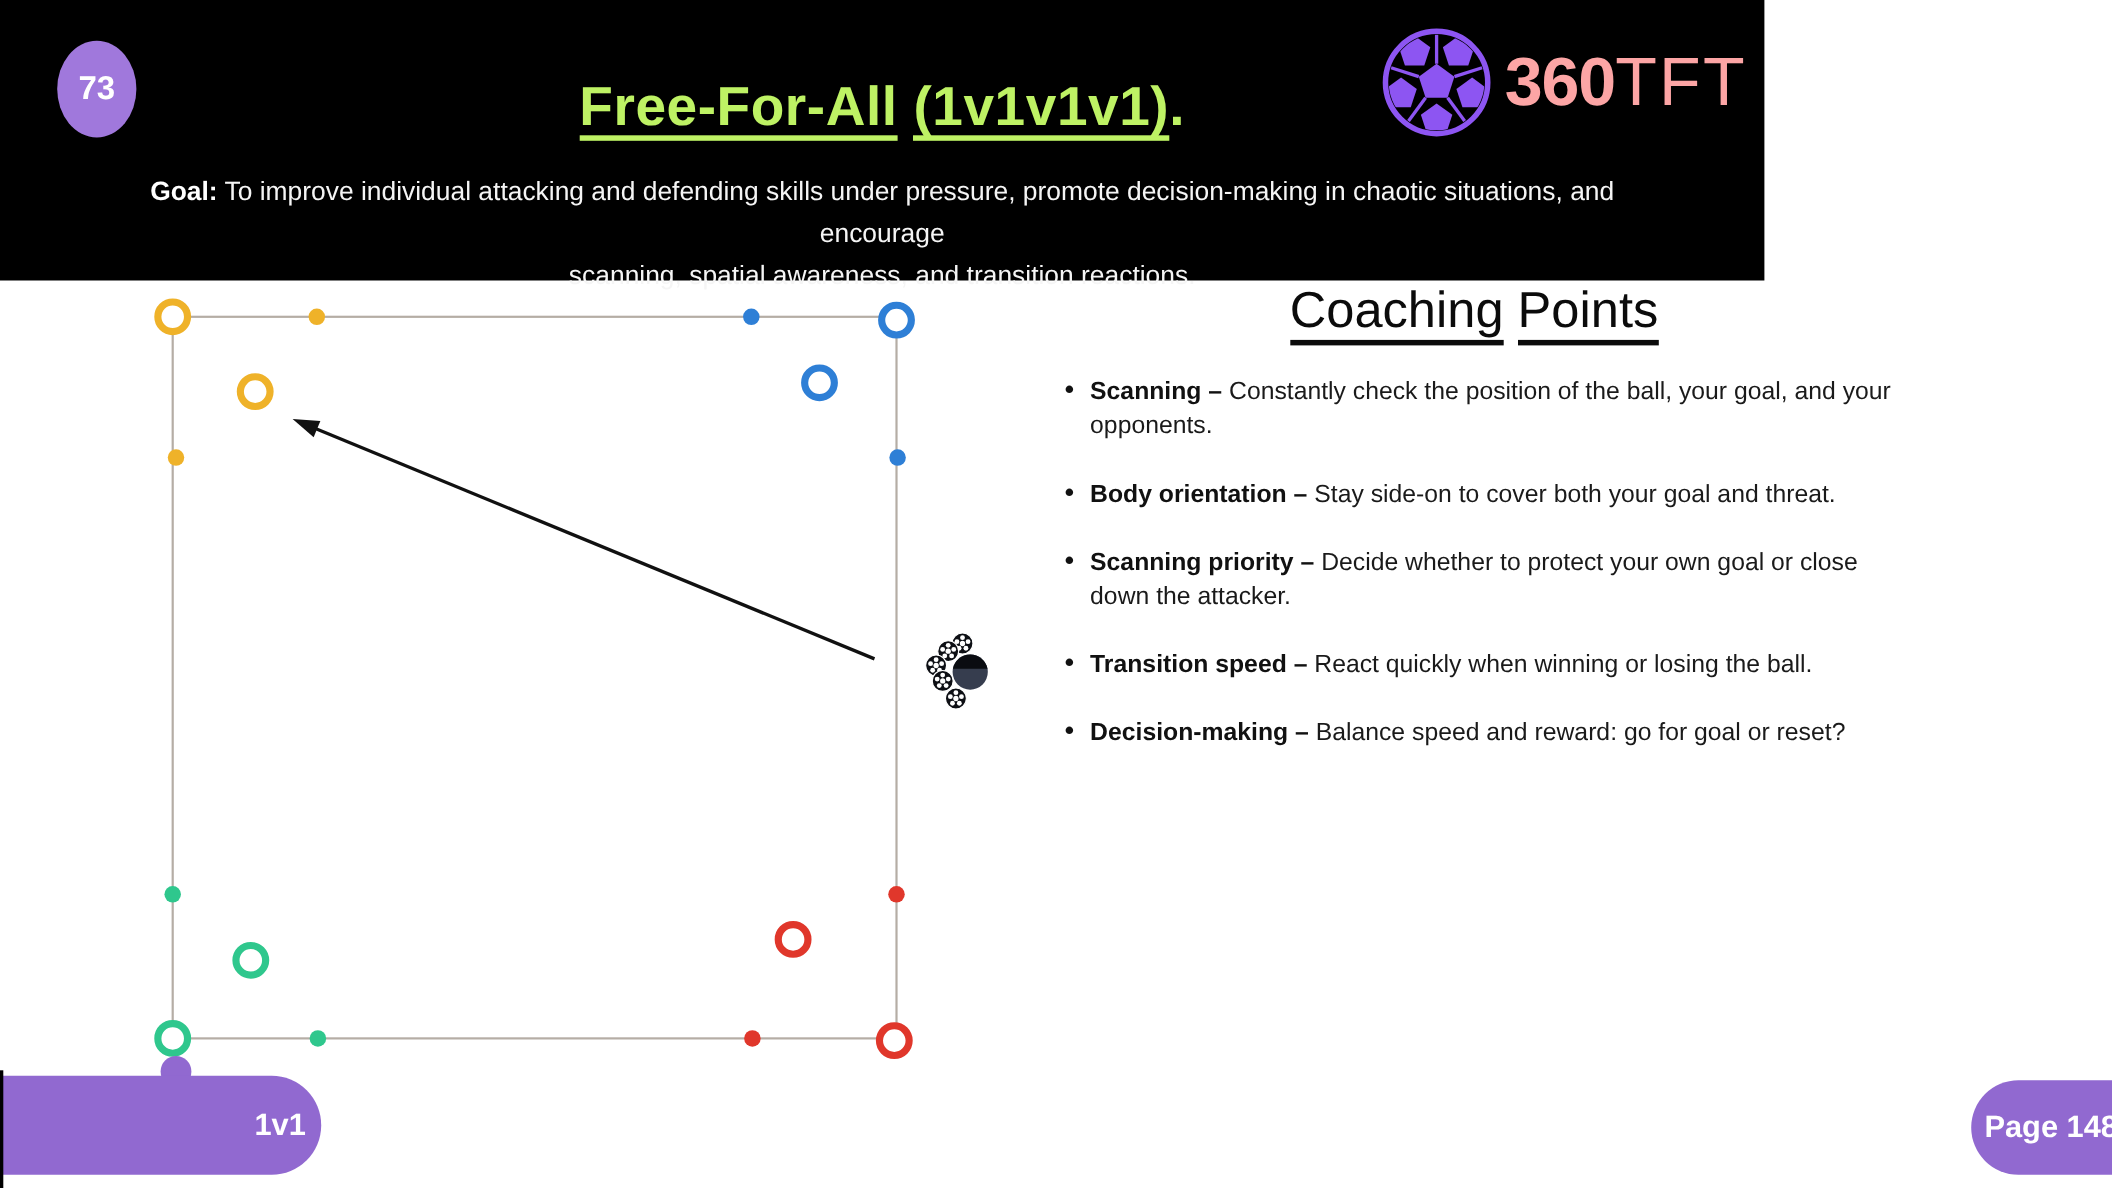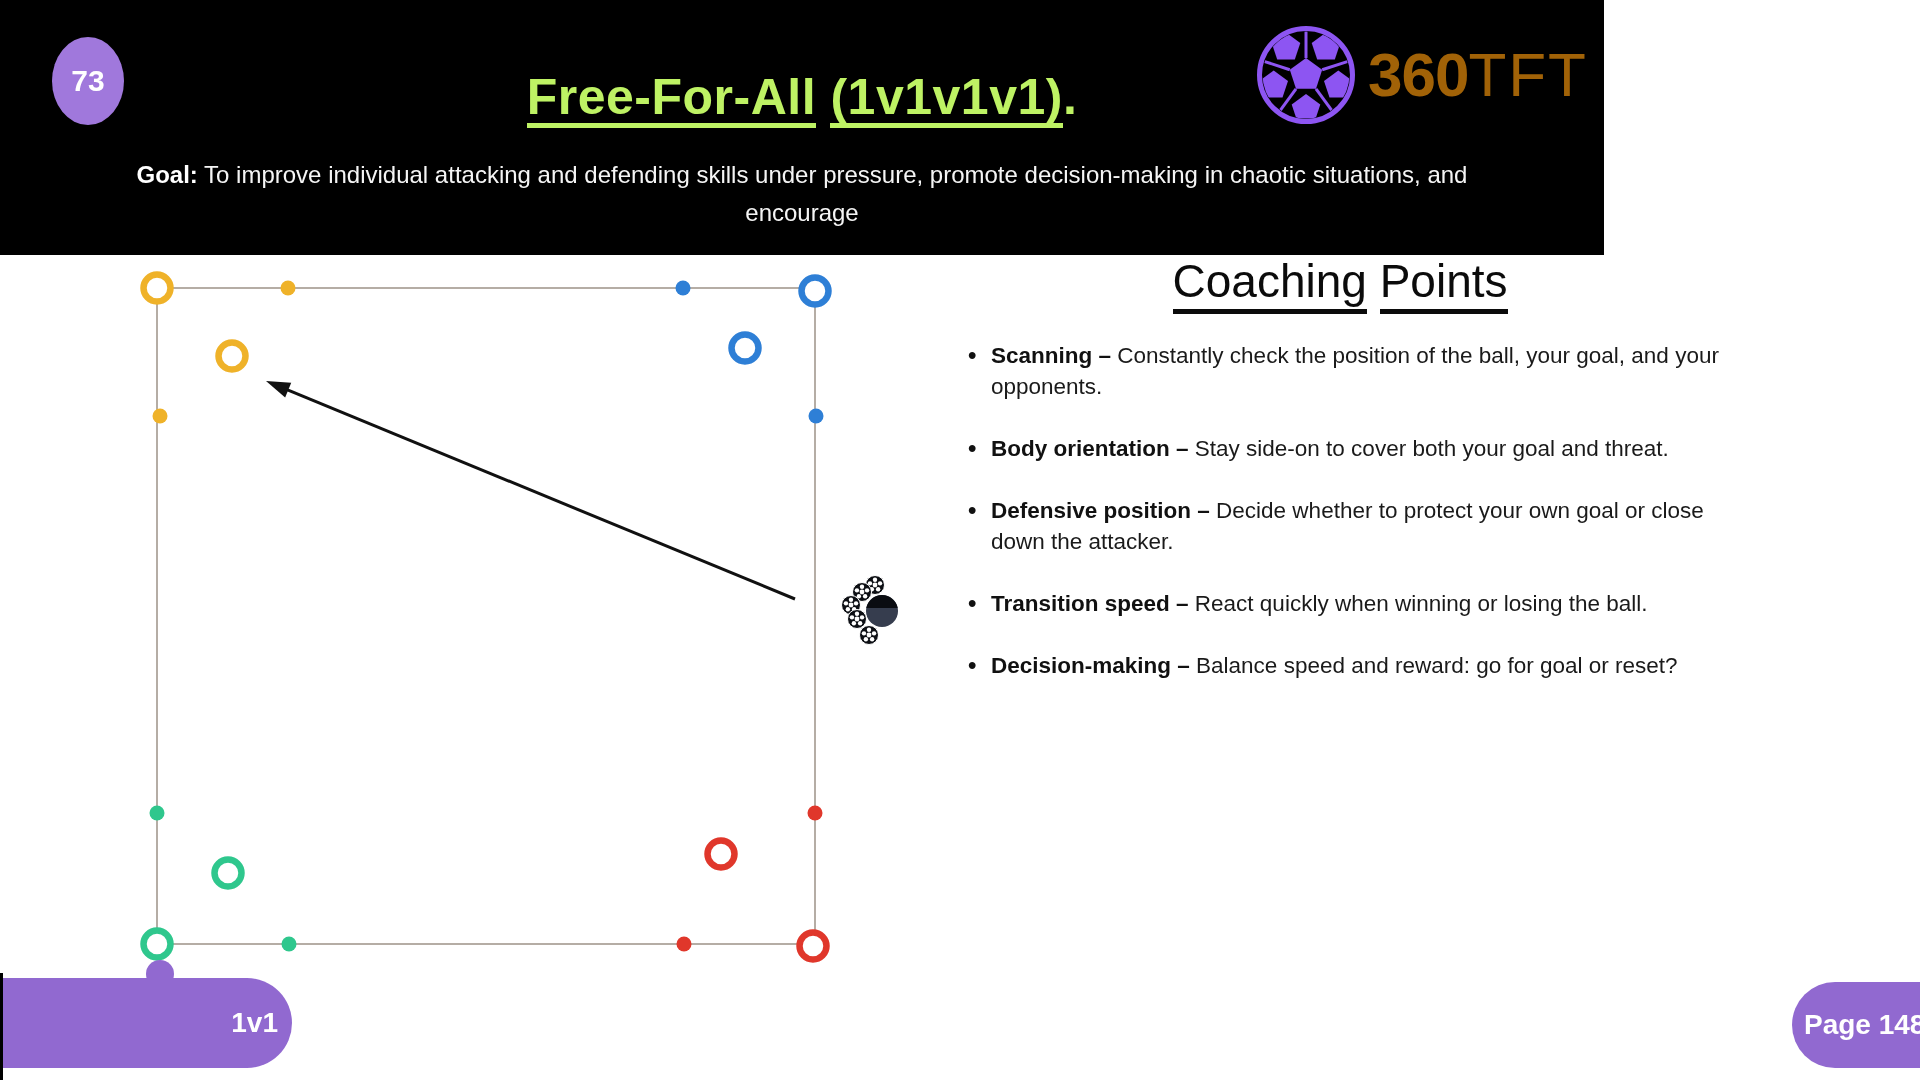--- a/index.html
+++ b/index.html
@@ -13,21 +13,21 @@
          color:#ffffff;font-size:30px;font-weight:bold;}
   .title{position:absolute;left:0;right:0;top:74px;margin:0;text-align:center;
          color:#bef264;font-size:50px;font-weight:bold;letter-spacing:.5px;line-height:46px;}
   .uw{display:inline-block;border-bottom:5px solid currentColor;padding-bottom:3px;}
   .goal{position:absolute;left:110px;right:110px;top:156px;margin:0;text-align:center;
         color:#f5f5f5;font-size:24px;line-height:38px;font-weight:400;}
   .goal strong{color:#ffffff;}
 
   .logo{position:absolute;right:16px;top:22px;height:106px;display:flex;align-items:center;gap:10px;}
   .logo svg{width:104px;height:104px;display:block;}
-  .logo-text{color:#a16207;font-size:62px;line-height:104px;white-space:nowrap;}
+  .logo-text{color:#fca5a5;font-size:62px;line-height:104px;white-space:nowrap;}
   .logo-text b{font-weight:bold;letter-spacing:-1px;}
   .logo-text .thin{font-weight:300;letter-spacing:2px;}
 
   
   #diagram{position:absolute;left:0;top:0;width:1920px;height:1080px;pointer-events:none;}
 
   
   .coach-heading{position:absolute;left:960px;width:760px;top:256px;margin:0;text-align:center;
                  color:#0b0b0b;font-size:46px;font-weight:normal;line-height:50px;}
   .points{position:absolute;left:967px;top:340px;width:760px;margin:0;padding:0;list-style:none;
@@ -54,20 +54,21 @@
   <header class="topbar">
     <div class="badge" style="background: rgb(160, 120, 220);">
       <span>73</span>
     </div>
 
     <h1 class="title"><span><span class="uw">Free-For-All</span> <span class="uw">(1v1v1v1)</span></span><span>.</span></h1>
 
     <p class="goal">
       <strong>Goal:</strong>
       <span>To improve individual attacking and defending skills under pressure, promote decision-making in chaotic situations, and encourage</span><br>
+      <span>scanning, spatial awareness, and transition reactions.</span>
     </p>
 
     <div class="logo">
       <svg viewBox="-52 -52 104 104">
         <circle cx="0" cy="0" r="46.5" fill="#000" stroke="#8D55F2" stroke-width="5"></circle>
         <clipPath id="logoBallClip">
             <circle cx="0" cy="0" r="43.5"></circle>
           </clipPath>
         <g clip-path="url(#logoBallClip)" fill="#8D55F2" stroke="none">
           <g stroke="#8D55F2" stroke-width="3">
@@ -160,21 +161,21 @@
           <circle cx="863.9594004636357" cy="633.3622099298128" r="2.2" fill="#ffffff"></circle>
         </g>
       </g>
     </svg>
 
   <section>
     <h2 class="coach-heading"><span class="uw">Coaching</span> <span class="uw">Points</span></h2>
     <ul class="points">
       <li><strong>Scanning –</strong> <span>Constantly check the position of the ball, your goal, and your opponents.</span></li>
       <li><strong>Body orientation –</strong> <span>Stay side-on to cover both your goal and threat.</span></li>
-      <li><strong>Defensive position –</strong> <span>Decide whether to protect your own goal or close down the attacker.</span></li>
+      <li><strong>Scanning priority –</strong> <span>Decide whether to protect your own goal or close down the attacker.</span></li>
       <li><strong>Transition speed –</strong> <span>React quickly when winning or losing the ball.</span></li>
       <li><strong>Decision-making –</strong> <span>Balance speed and reward: go for goal or reset?</span></li>
     </ul>
   </section>
 
   <div class="pill-bump" style="background: rgb(145, 105, 208);"></div>
   <div class="pill pill-left" style="background: rgb(145, 105, 208);">
     <span>1v1</span>
   </div>
   <div class="pill pill-right" style="background: rgb(145, 105, 208);">

